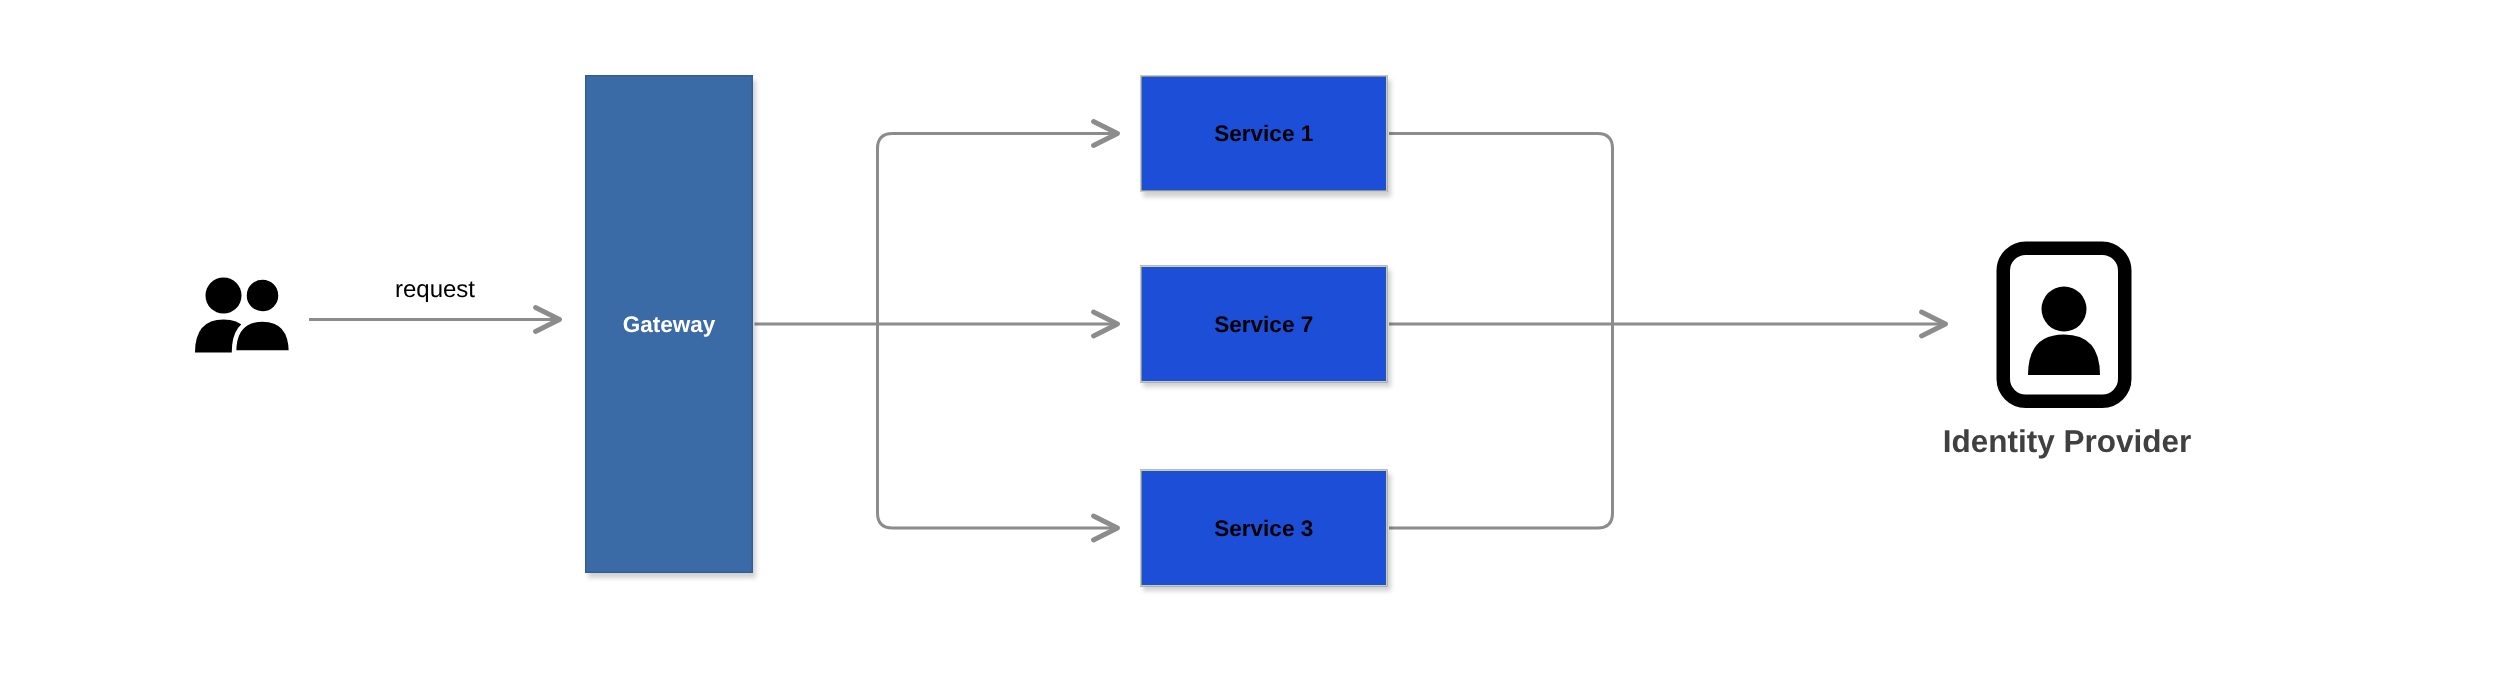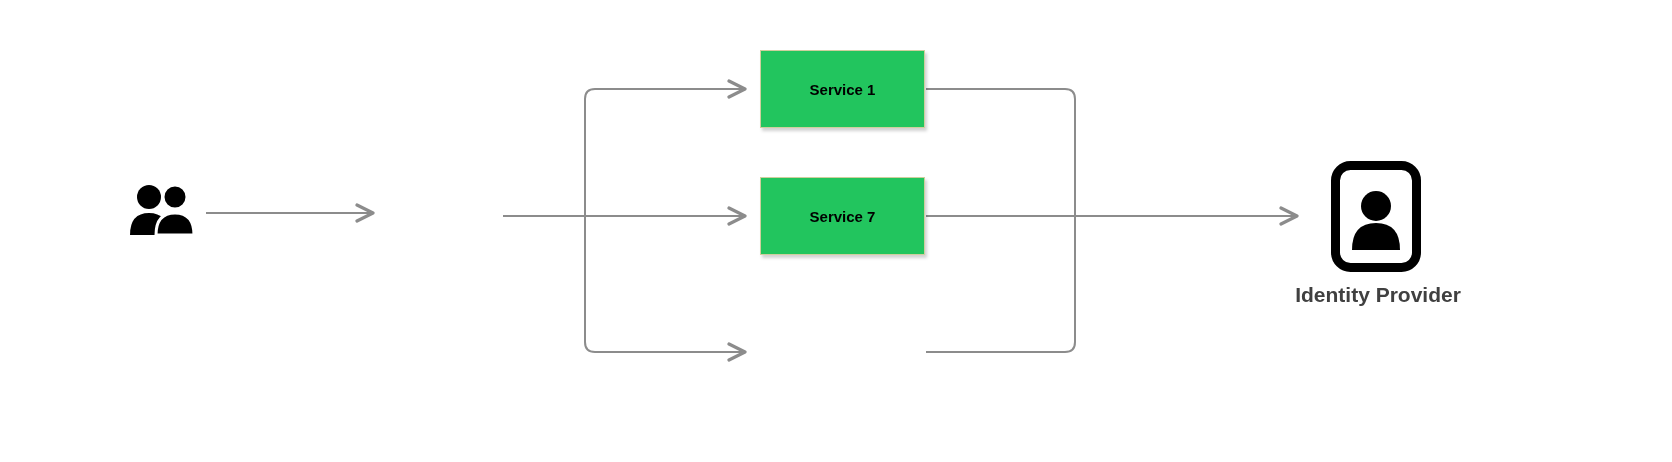--- a/index.html
+++ b/index.html
@@ -40,21 +40,21 @@
     color: #ffffff;
     font-weight: bold;
     font-size: 15px;
     box-shadow: 2px 3px 3px rgba(0,0,0,0.18);
   }
 
   .service {
     position: absolute;
     left: 760px;
     width: 165px; height: 78px;
-    background: #22c55e;
+    background: #1d4ed8;
     border: 1px solid #cfcf9e;
     box-sizing: border-box;
     display: flex;
     align-items: center;
     justify-content: center;
     color: #000000;
     font-weight: bold;
     font-size: 15px;
     box-shadow: 2px 3px 3px rgba(0,0,0,0.18);
   }
@@ -103,27 +103,34 @@
 
   <svg class="abs users-icon" width="68" height="54" viewBox="0 0 68 54" xmlns="http://www.w3.org/2000/svg">
     <g fill="#000000">
       <circle cx="21" cy="14" r="12"></circle>
       <path d="M2 52 Q2 30 21 30 Q40 30 40 52 Z"></path>
       <circle cx="47" cy="14" r="12" stroke="#ffffff" stroke-width="3"></circle>
       <path d="M28 52 Q28 30 47 30 Q66 30 66 52 Z" stroke="#ffffff" stroke-width="3"></path>
     </g>
   </svg>
 
+  <div class="label request-label">request</div>
 
+  <div class="gateway">
+    <span>Gateway</span>
+  </div>
 
   <div class="service s1">
     <span>Service 1</span>
   </div>
   <div class="service s2">
     <span>Service 7</span>
+  </div>
+  <div class="service s3">
+    <span>Service 3</span>
   </div>
 
 
   <svg class="abs idp-icon" width="92" height="113" viewBox="0 0 92 113" xmlns="http://www.w3.org/2000/svg">
     <rect x="5.5" y="5.5" width="81" height="102" rx="15" fill="#ffffff" stroke="#000000" stroke-width="9"></rect>
     <circle cx="46" cy="46" r="15" fill="#000000"></circle>
     <path d="M22 90 Q22 63 46 63 Q70 63 70 90 Z" fill="#000000"></path>
   </svg>
 
   <div class="idp-label">Identity Provider</div>

